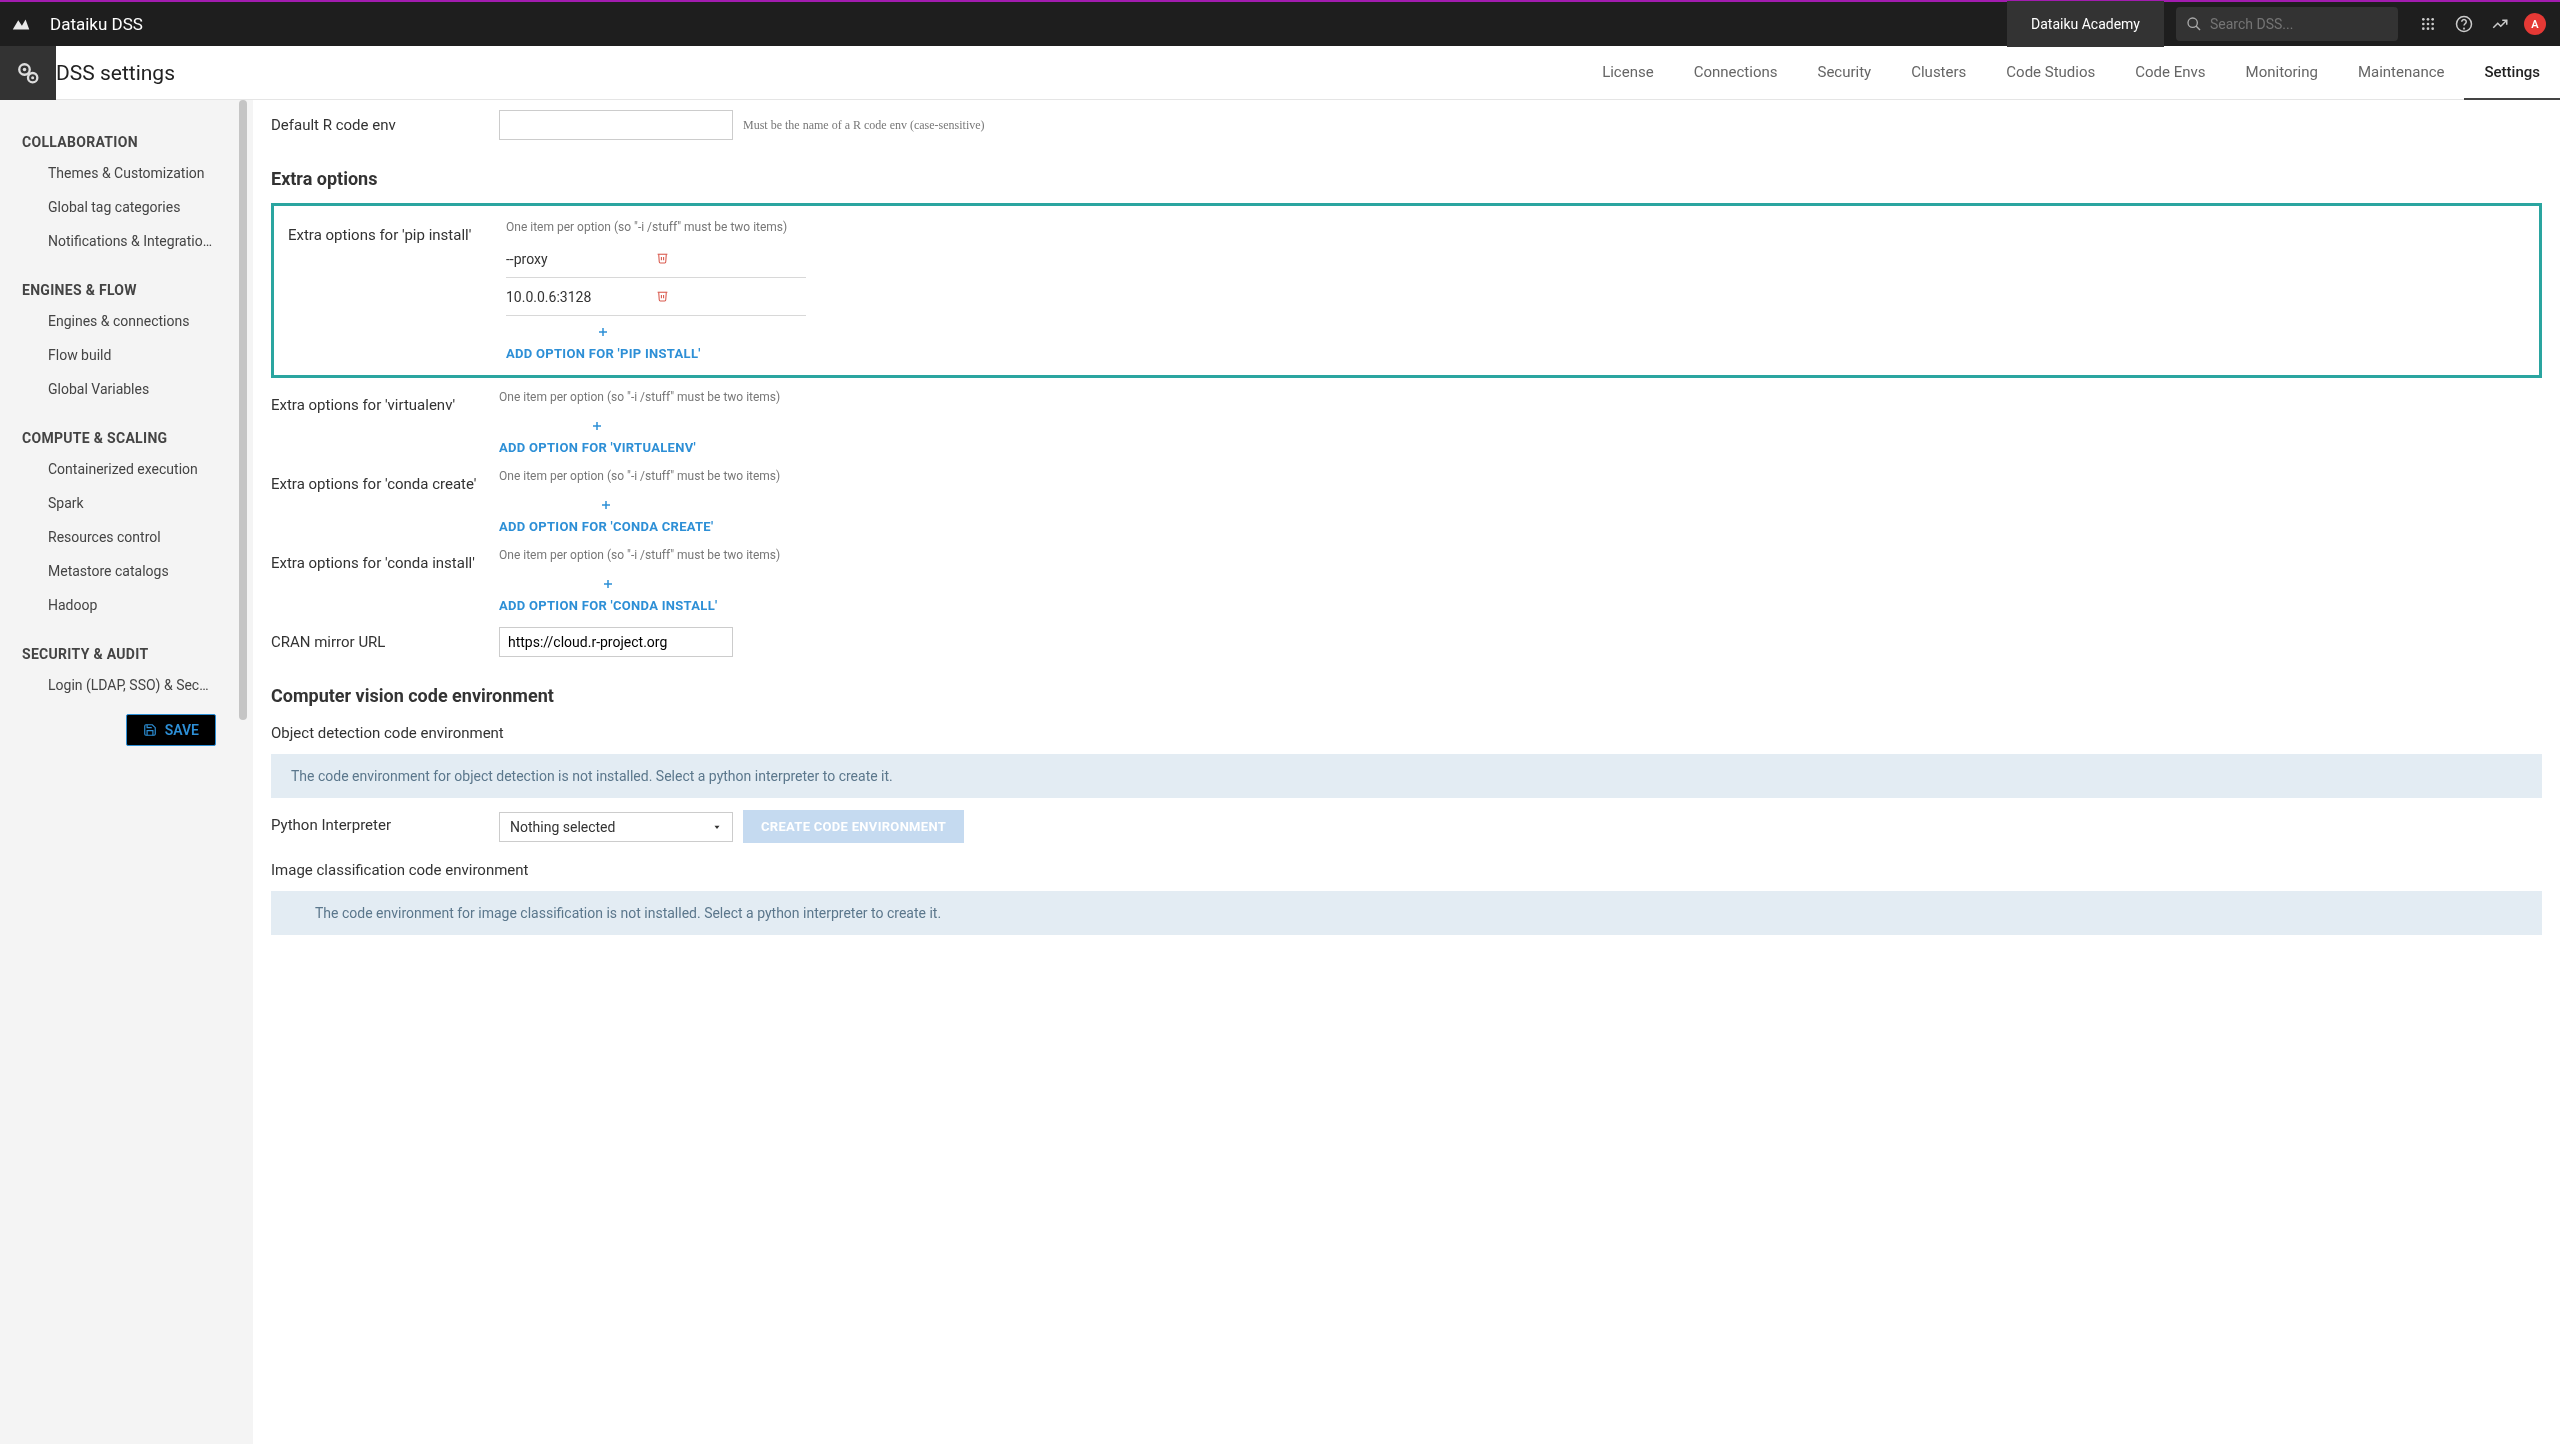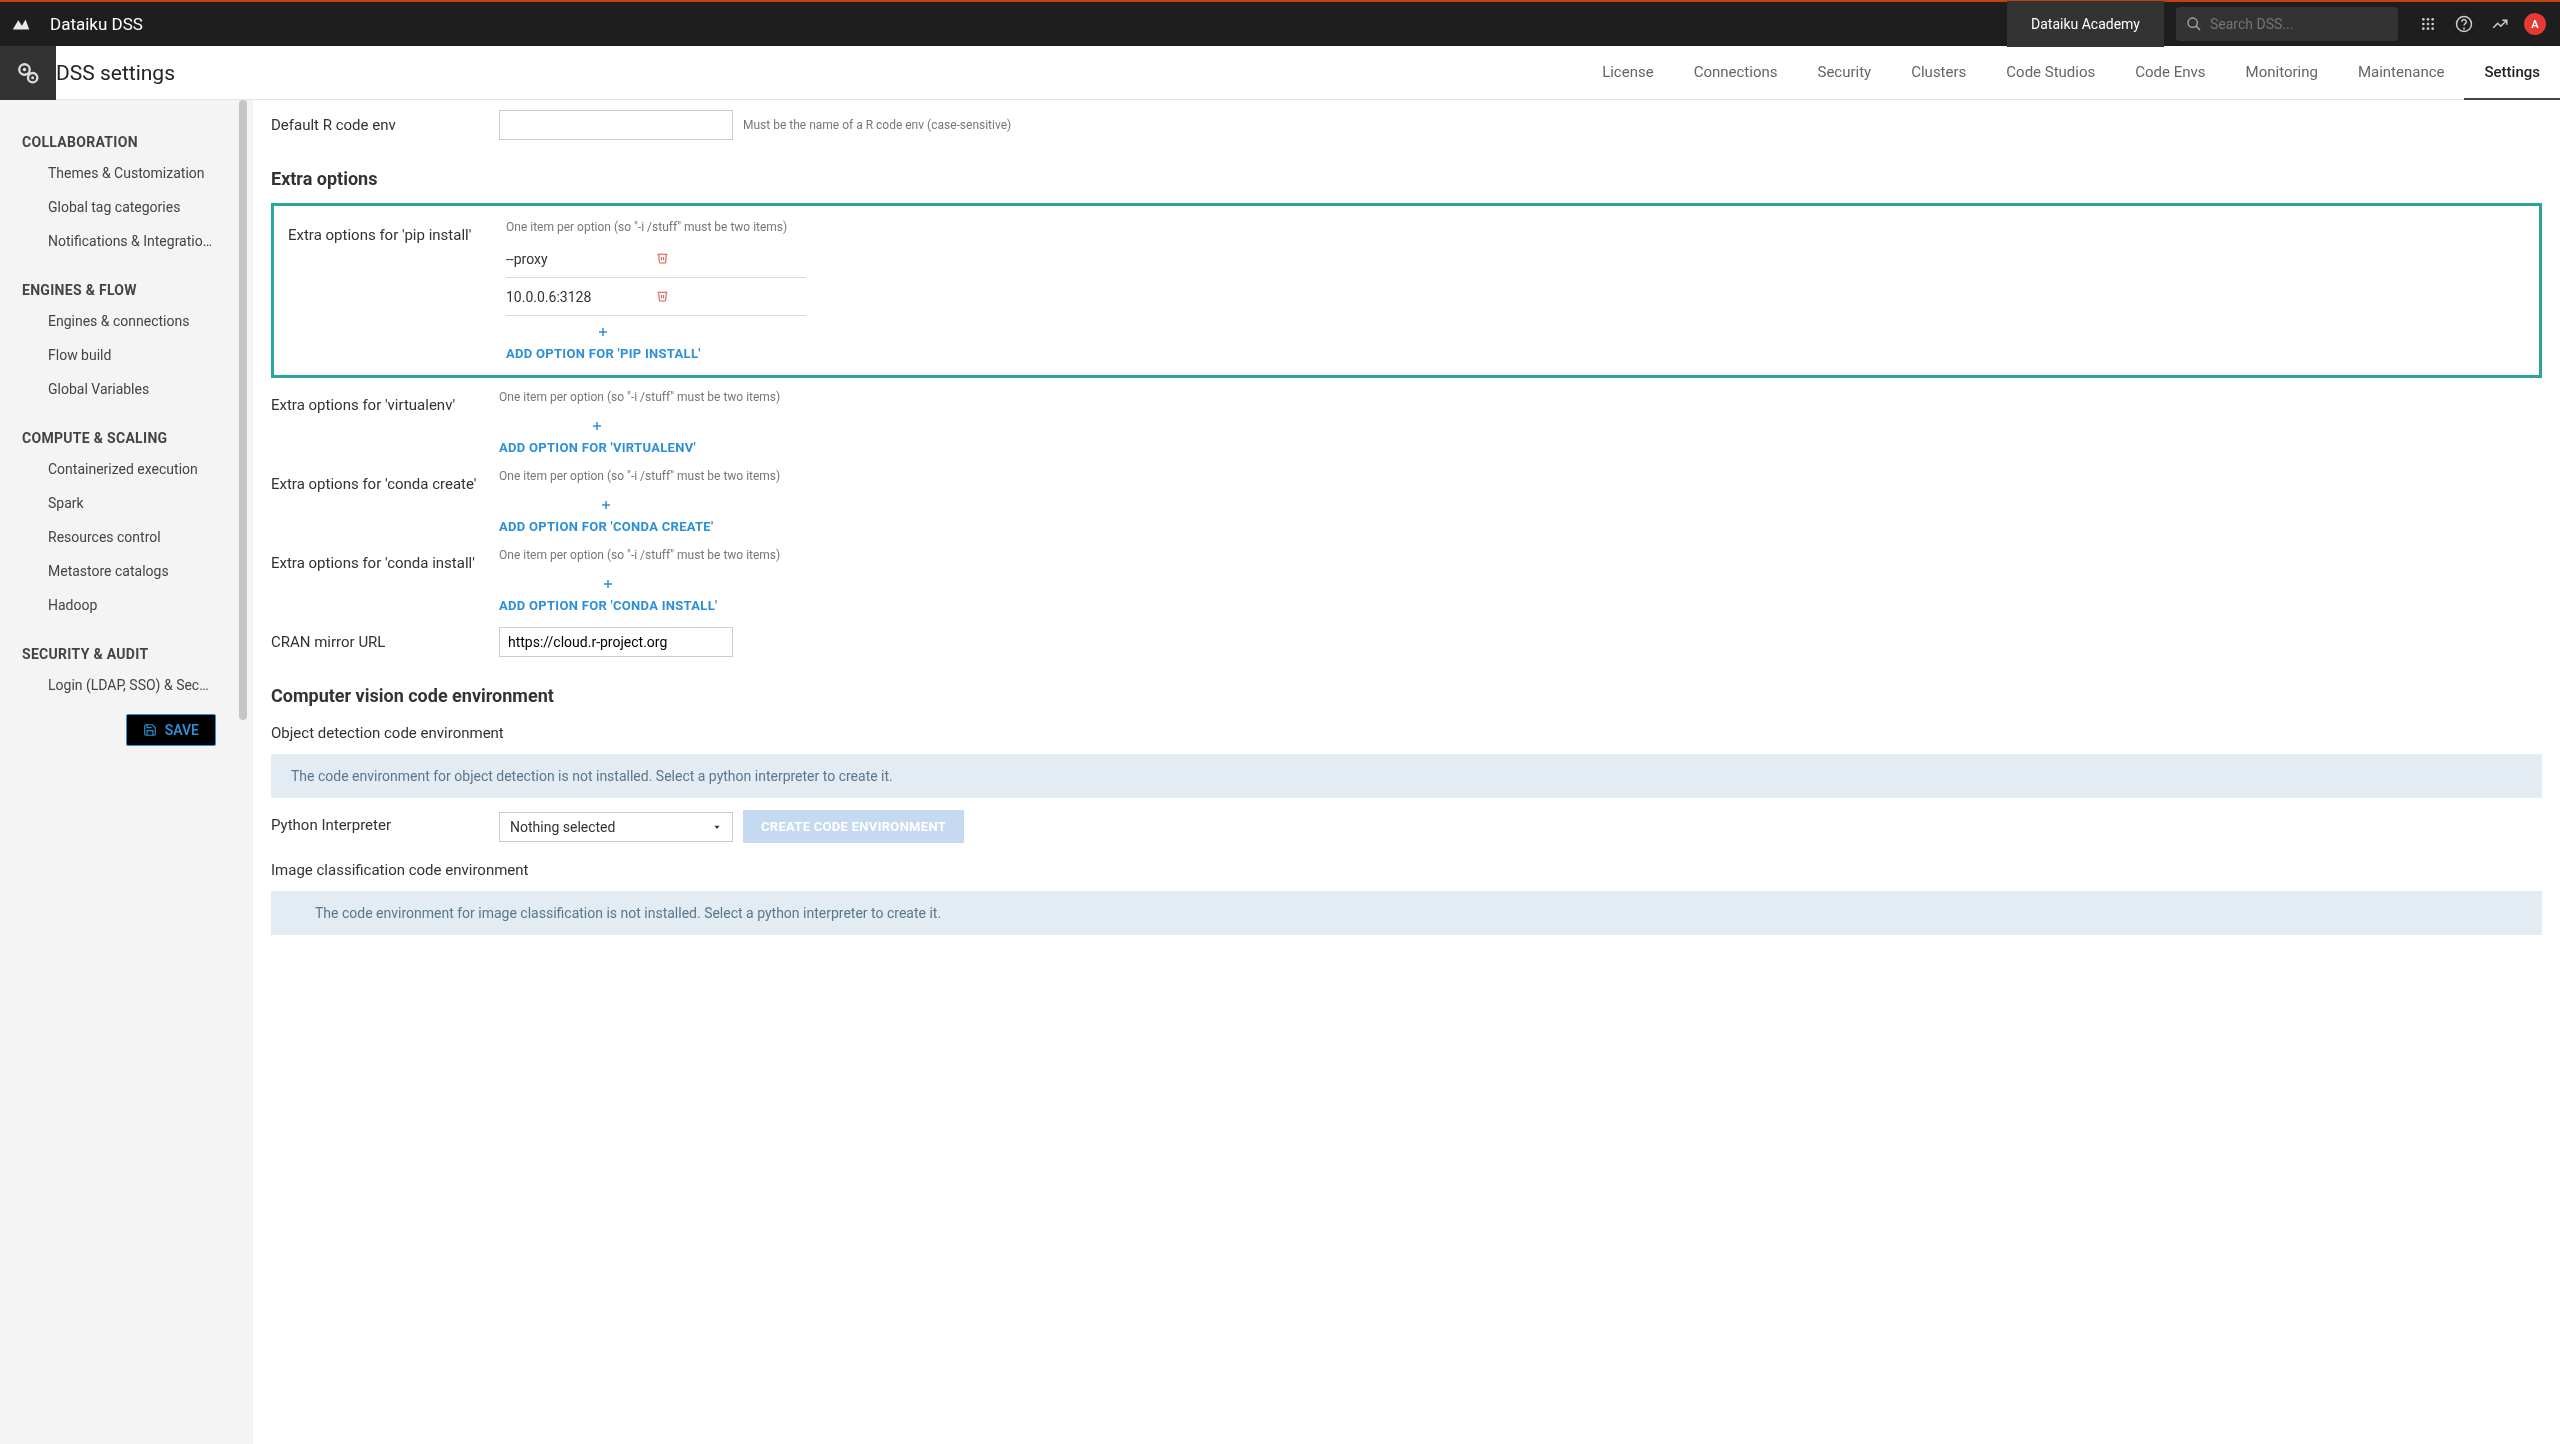--- a/index.html
+++ b/index.html
@@ -1,18 +1,18 @@
 <!DOCTYPE html>
 <html><head>
 <meta charset="utf-8">
 <style>
 * { margin: 0; padding: 0; box-sizing: border-box; font-family: -apple-system, BlinkMacSystemFont, "Segoe UI", Roboto, sans-serif; }
 body { background: #fff; overflow: hidden; }
 
-.topbar { background: #1e1e1e; height: 46px; display: flex; align-items: center; color: #fff; border-top: 2px solid #c2410c; }
+.topbar { background: #1e1e1e; height: 46px; display: flex; align-items: center; color: #fff; border-top: 2px solid #a21caf; }
 .topbar-logo { width: 42px; display: flex; align-items: center; justify-content: center; }
 .topbar-brand { font-size: 17px; font-weight: 400; margin-left: 8px; }
 .topbar-spacer { flex: 1; }
 .topbar-academy { background: #333; height: 46px; display: flex; align-items: center; padding: 0 24px; font-size: 14px; }
 .topbar-search { background: #333; height: 34px; margin: 14px 12px; border-radius: 4px; display: flex; align-items: center; min-width: 210px; padding: 0 10px; }
 .topbar-search svg { flex-shrink: 0; }
 .topbar-search-input { background: transparent; border: none; color: #aaa; font-size: 14px; margin-left: 8px; width: 100%; outline: none; }
 .topbar-icon { width: 36px; display: flex; align-items: center; justify-content: center; cursor: pointer; }
 .topbar-avatar { width: 22px; height: 22px; background: #e53935; border-radius: 50%; color: #fff; font-size: 11px; font-weight: 600; display: flex; align-items: center; justify-content: center; margin: 0 14px 0 6px; }
 
@@ -32,21 +32,21 @@
 .sidebar-scrollbar { position: absolute; right: 6px; top: 0; width: 8px; height: 620px; background: #c5c5c5; border-radius: 4px; }
 
 .save-row { padding: 12px 22px; display: flex; justify-content: flex-end; }
 .save-btn { border: 1px solid #2d8fd6; color: #2d8fd6; background: #000000; padding: 7px 16px; font-size: 14px; font-weight: 600; display: inline-flex; align-items: center; gap: 8px; cursor: pointer; border-radius: 2px; }
 
 .main { flex: 1; overflow-y: auto; padding: 0 18px 40px; }
 .row { display: flex; align-items: flex-start; margin: 10px 0; }
 .row-label { width: 228px; font-size: 15px; color: #333; padding-top: 6px; flex-shrink: 0; }
 .row-field { display: flex; align-items: center; gap: 10px; }
 .text-input { width: 234px; height: 30px; border: 1px solid #ccc; padding: 0 8px; font-size: 14px; background: #fff; }
-.help-text { font-size: 12px; color: #777; }
+.help-text { font-size: 12px; color: #777; font-family: Liberation Serif, serif; }
 
 .section-h { font-size: 18px; font-weight: 700; color: #333; margin: 28px 0 14px; }
 .section-h2 { font-size: 15px; color: #333; margin: 18px 0 10px; }
 
 .highlight-box { border: 3px solid #2aa5a0; padding: 14px 14px 10px; margin: 8px 0 12px; }
 .highlight-box .row { margin: 0; }
 .highlight-box .row-label { width: 218px; }
 
 .opt-col { flex: 1; max-width: 300px; }
 .opt-hint { font-size: 12px; color: #777; margin-bottom: 6px; }

